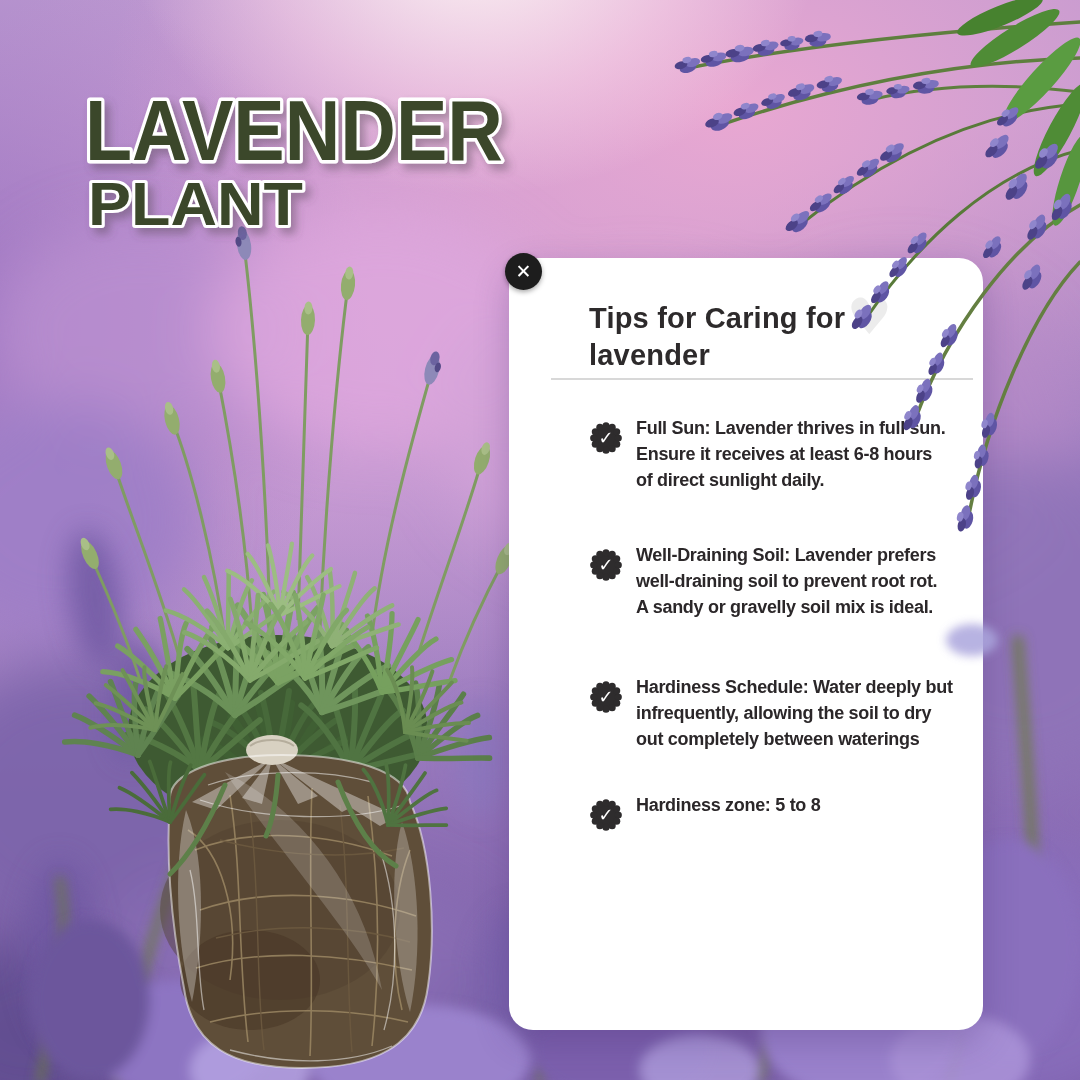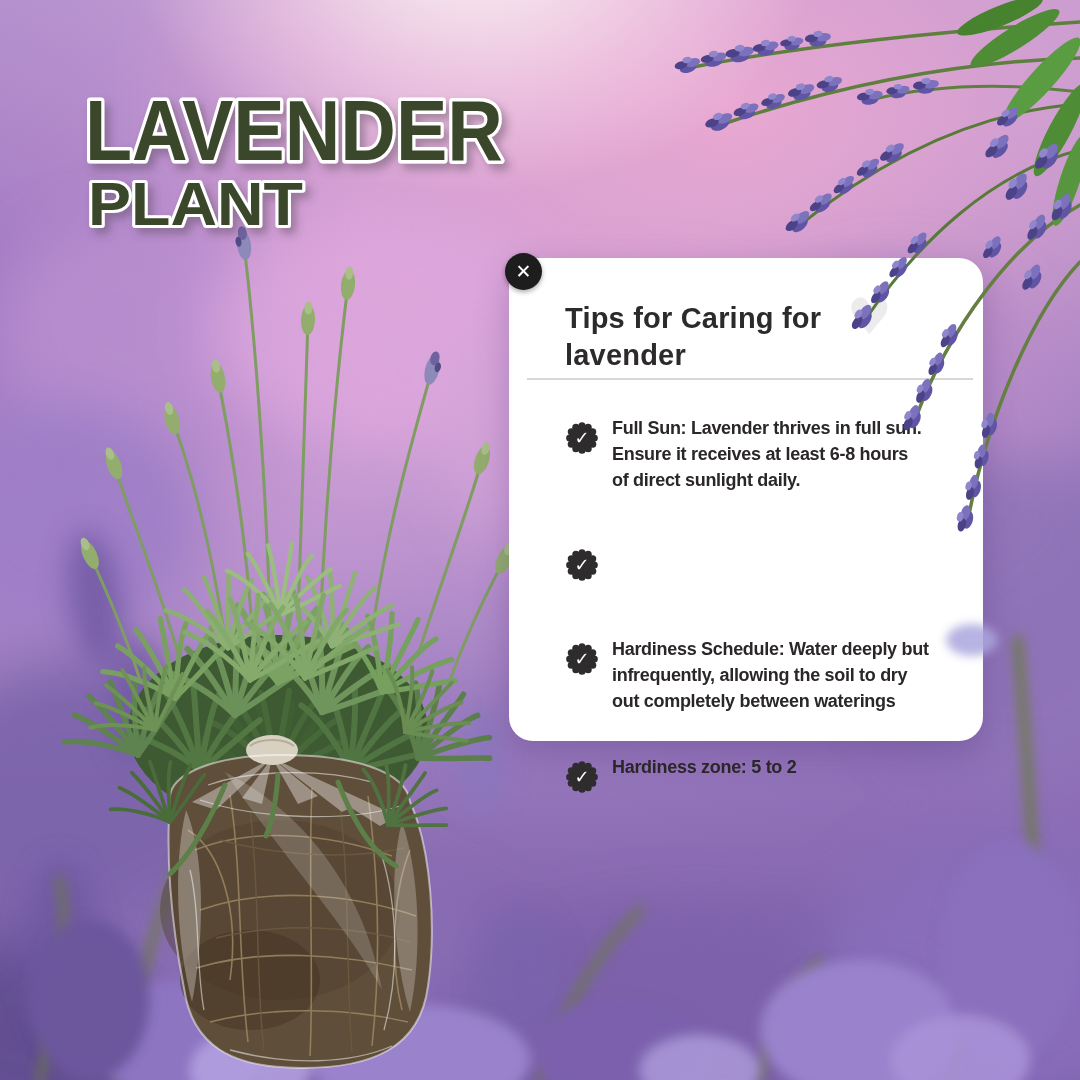--- a/index.html
+++ b/index.html
@@ -13,23 +13,23 @@
       radial-gradient(ellipse 620px 520px at -5% 30%, rgba(150,110,190,.85), rgba(150,110,190,0) 70%),
       radial-gradient(ellipse 760px 560px at 30% 30%, rgba(216,160,215,.75), rgba(216,160,215,0) 70%),
       radial-gradient(ellipse 900px 700px at 105% 55%, rgba(135,105,180,.8), rgba(135,105,180,0) 70%),
       linear-gradient(to bottom, rgba(196,150,205,0) 45%, rgba(120,92,170,.55) 72%, rgba(100,74,150,.85) 100%);}
   .bg-svg,.plant-svg,.sprigs-svg,.title-svg{position:absolute;left:0;top:0;}
   .bg-svg{z-index:1;}
   .plant-svg{z-index:10;left:20px;top:210px;}
   .title-svg{z-index:15;left:60px;top:60px;}
   .sprigs-svg{z-index:30;pointer-events:none;}
   
-  .card{position:absolute;left:509px;top:258px;width:474px;height:483px;z-index:20;
+  .card{position:absolute;left:509px;top:258px;width:474px;height:772px;z-index:20;
         background:#ffffff;border-radius:24px;box-sizing:border-box;
-        padding:42px 24px 0 56px;box-shadow:0 12px 34px rgba(70,40,110,.28);}
+        padding:42px 24px 0 80px;box-shadow:0 12px 34px rgba(70,40,110,.28);}
   .card-heading{width:340px;font-size:29px;font-weight:bold;color:#2d2a2b;
         line-height:37px;letter-spacing:.2px;white-space:pre-line;}
   .divider{border:none;border-top:2px solid #d8d8d8;margin:4px -14px 0 -38px;}
   .tips{margin-top:35px;}
   .tip{display:flex;align-items:flex-start;gap:13px;}
   .tip.m2{margin-top:49px;} .tip.m3{margin-top:54px;} .tip.m4{margin-top:40px;}
   .seal{flex:none;width:34px;height:34px;margin-top:6px;}
   .tip-text{width:360px;font-size:18px;font-weight:bold;color:#2b2729;
         line-height:26px;letter-spacing:-.3px;white-space:pre-line;}
   .heart{position:absolute;left:338px;top:34px;font-family:"DejaVu Sans",sans-serif;
@@ -276,20 +276,23 @@
               <circle cx="6.7" cy="24.5" r="3.8"></circle>
             <circle cx="5" cy="18" r="3.8"></circle>
               <circle cx="6.7" cy="11.5" r="3.8"></circle>
             <circle cx="11.5" cy="6.7" r="3.8"></circle>
               <circle cx="18" cy="5" r="3.8"></circle>
             <circle cx="24.5" cy="6.7" r="3.8"></circle>
               <circle cx="29.3" cy="11.5" r="3.8"></circle>
           </g>
           <text x="18" y="24.5" text-anchor="middle" font-size="19" font-weight="bold" fill="#ffffff" font-family="DejaVu Sans, sans-serif">✓</text>
         </svg>
+        <div class="tip-text">Well-Draining Soil: Lavender prefers
+well-draining soil to prevent root rot.
+A sandy or gravelly soil mix is ideal.</div>
       </div>
 
       <div class="tip m3">
         <svg class="seal" viewBox="0 0 36 36">
           <g fill="#2e2c2d">
             <circle cx="18" cy="18" r="14"></circle>
             <circle cx="31" cy="18" r="3.8"></circle>
               <circle cx="29.3" cy="24.5" r="3.8"></circle>
             <circle cx="24.5" cy="29.3" r="3.8"></circle>
               <circle cx="18" cy="31" r="3.8"></circle>
@@ -321,21 +324,21 @@
               <circle cx="6.7" cy="24.5" r="3.8"></circle>
             <circle cx="5" cy="18" r="3.8"></circle>
               <circle cx="6.7" cy="11.5" r="3.8"></circle>
             <circle cx="11.5" cy="6.7" r="3.8"></circle>
               <circle cx="18" cy="5" r="3.8"></circle>
             <circle cx="24.5" cy="6.7" r="3.8"></circle>
               <circle cx="29.3" cy="11.5" r="3.8"></circle>
           </g>
           <text x="18" y="24.5" text-anchor="middle" font-size="19" font-weight="bold" fill="#ffffff" font-family="DejaVu Sans, sans-serif">✓</text>
         </svg>
-        <div class="tip-text">Hardiness zone: 5 to 2</div>
+        <div class="tip-text">Hardiness zone: 5 to 8</div>
       </div>
 
     </div>
     <div class="heart">♥</div>
   </div>
 
   <div class="close-btn">
     <span>✕</span>
   </div>
 

